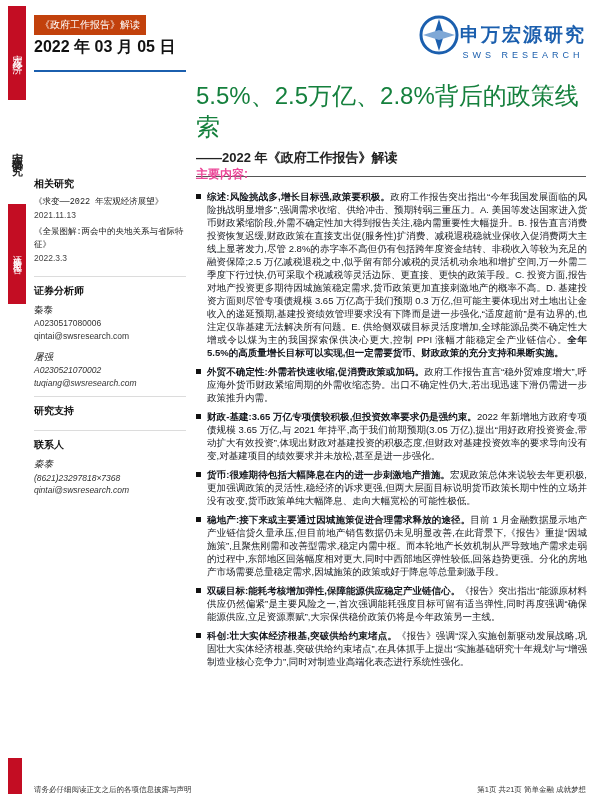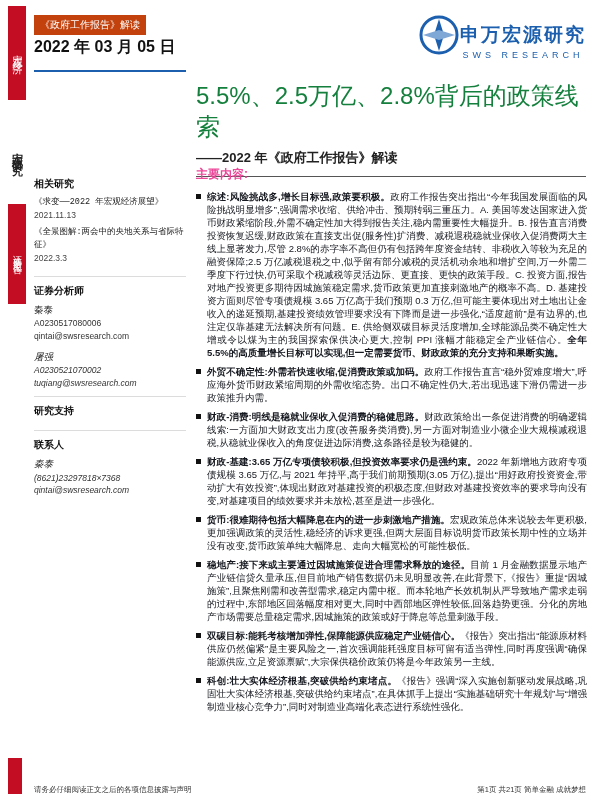--- a/index.html
+++ b/index.html
@@ -142,24 +142,20 @@
     <div class="bullet">
       <span class="bullet-marker"></span>
       <p class="bullet-text"><span class="lead">综述:风险挑战多,增长目标强,政策要积极。</span><span>政府工作报告突出指出“今年我国发展面临的风险挑战明显增多”,强调需求收缩、供给冲击、预期转弱三重压力。A. 美国等发达国家进入货币财政紧缩阶段,外需不确定性加大得到报告关注,稳内需重要性大幅提升。B. 报告直言消费投资恢复迟缓,财政政策在直接支出促(服务性)扩消费、减税退税稳就业保收入促消费两大主线上显著发力,尽管 2.8%的赤字率不高但仍有包括跨年度资金结转、非税收入等较为充足的融资保障;2.5 万亿减税退税之中,似乎留有部分减税的灵活机动余地和增扩空间,万一外需二季度下行过快,仍可采取个税减税等灵活边际、更直接、更快的政策手段。C. 投资方面,报告对地产投资更多期待因城施策稳定需求,货币政策更加直接刺激地产的概率不高。D. 基建投资方面则尽管专项债规模 3.65 万亿高于我们预期 0.3 万亿,但可能主要体现出对土地出让金收入的递延预期,基建投资绩效管理要求没有下降而是进一步强化,“适度超前”是有边界的,也注定仅靠基建无法解决所有问题。E. 供给侧双碳目标灵活度增加,全球能源品类不确定性大增或令以煤为主的我国探索保供决心更大,控制 PPI 涨幅才能稳定全产业链信心。</span><span class="strong">全年 5.5%的高质量增长目标可以实现,但一定需要货币、财政政策的充分支持和果断实施。</span></p>
     </div>
 
     <div class="bullet">
       <span class="bullet-marker"></span>
       <p class="bullet-text"><span class="lead">外贸不确定性:外需若快速收缩,促消费政策或加码。</span><span>政府工作报告直言“稳外贸难度增大”,呼应海外货币财政紧缩周期的外需收缩态势。出口不确定性仍大,若出现迅速下滑仍需进一步政策推升内需。</span><span class="strong"></span></p>
     </div>
 
-    <div class="bullet">
-      <span class="bullet-marker"></span>
-      <p class="bullet-text"><span class="lead">财政-消费:明线是稳就业保收入促消费的稳健思路。</span><span>财政政策给出一条促进消费的明确逻辑线索:一方面加大财政支出力度(改善服务类消费),另一方面对制造业小微企业大规模减税退税,从稳就业保收入的角度促进边际消费,这条路径是较为稳健的。</span><span class="strong"></span></p>
-    </div>
 
     <div class="bullet">
       <span class="bullet-marker"></span>
       <p class="bullet-text"><span class="lead">财政-基建:3.65 万亿专项债较积极,但投资效率要求仍是强约束。</span><span>2022 年新增地方政府专项债规模 3.65 万亿,与 2021 年持平,高于我们前期预期(3.05 万亿),提出“用好政府投资资金,带动扩大有效投资”,体现出财政对基建投资的积极态度,但财政对基建投资效率的要求导向没有变,对基建项目的绩效要求并未放松,甚至是进一步强化。</span><span class="strong"></span></p>
     </div>
 
     <div class="bullet">
       <span class="bullet-marker"></span>
       <p class="bullet-text"><span class="lead">货币:很难期待包括大幅降息在内的进一步刺激地产措施。</span><span>宏观政策总体来说较去年更积极,更加强调政策的灵活性,稳经济的诉求更强,但两大层面目标说明货币政策长期中性的立场并没有改变,货币政策单纯大幅降息、走向大幅宽松的可能性极低。</span><span class="strong"></span></p>
     </div>

